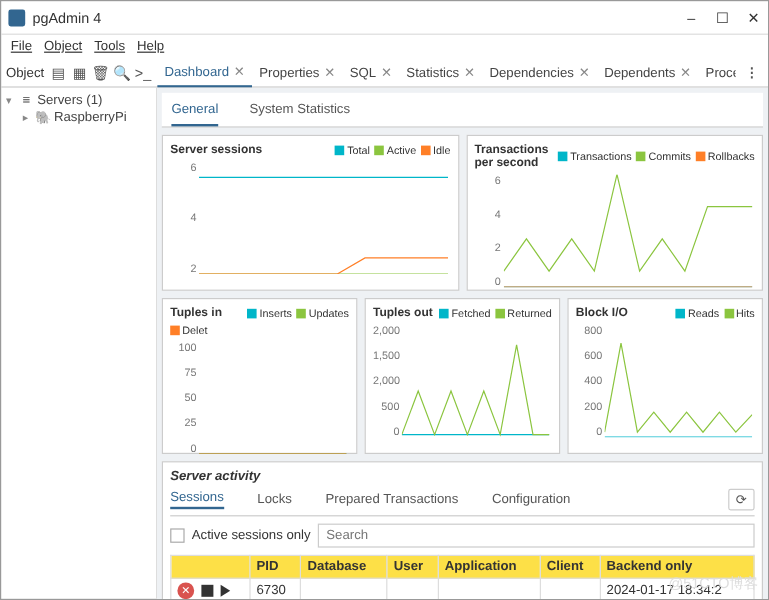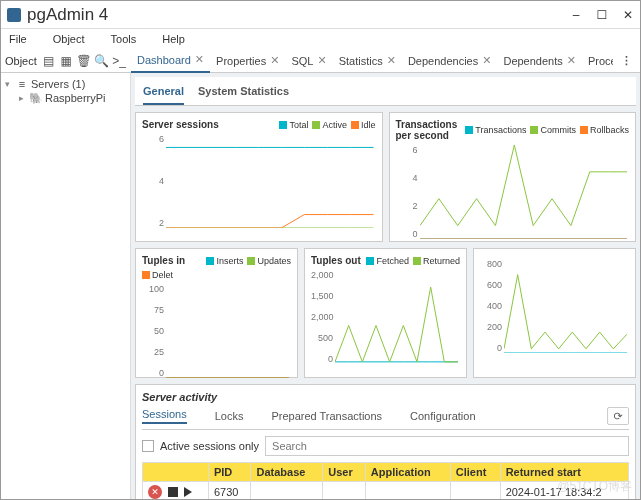--- a/index.html
+++ b/index.html
@@ -1,40 +1,40 @@
 <!DOCTYPE html>
 <html><head>
 <meta charset="utf-8">
 <style>
 * { margin:0; padding:0; box-sizing:border-box; font-family:"Segoe UI",Arial,sans-serif; }
 body { background:#f0f0f0; width:641px; height:500px; overflow:hidden; font-size:11px; color:#333; }
 .window { width:641px; height:500px; background:#fff; border:1px solid #999; display:flex; flex-direction:column; }
 .titlebar { height:28px; display:flex; align-items:center; padding:0 6px; border-bottom:1px solid #ddd; }
 .titlebar .ticon { width:14px; height:14px; background:#326690; border-radius:2px; margin-right:6px; }
-.titlebar .ttl { flex:1; font-size:17px; }
+.titlebar .ttl { flex:1; font-size:12px; }
 .winbtns { display:flex; gap:14px; }
 .winbtn { width:12px; height:12px; display:flex; align-items:center; justify-content:center; font-size:12px; color:#333; }
-.menubar { height:20px; display:flex; align-items:center; gap:26px; padding:0 8px; font-size:11px; color:#333; }
+.menubar { height:20px; display:flex; align-items:center; gap:10px; padding:0 8px; font-size:11px; color:#333;text-decoration:underline; }
 .menubar span { cursor:default; }
 .toolbar-row { height:24px; display:flex; align-items:center; border-bottom:1px solid #ccc; }
 .obj-left { width:130px; display:flex; align-items:center; padding:0 4px; gap:2px; }
 .obj-left .lbl { font-size:11px; margin-right:2px; }
 .objbtn { width:18px; height:18px; display:flex; align-items:center; justify-content:center; color:#555; font-size:12px; }
 .tabs { flex:1; display:flex; align-items:center; overflow:hidden; }
 .tab { display:flex; align-items:center; padding:0 6px; height:24px; font-size:11px; gap:4px; color:#444; }
 .tab.active { color:#326690; border-bottom:2px solid #326690; }
 .tab .x { color:#888; font-size:11px; }
 .kebab { padding:0 8px; color:#555; font-weight:bold; }
 .body { flex:1; display:flex; overflow:hidden; }
 .sidebar { width:130px; border-right:1px solid #ddd; padding:4px; font-size:11px; }
 .tree-row { display:flex; align-items:center; gap:3px; padding:1px 0; color:#444; }
 .tree-row .tw { width:8px; color:#888; font-size:9px; }
 .svricon { width:12px; height:12px; display:inline-flex; align-items:center; justify-content:center; }
 .main { flex:1; background:#eef1f4; overflow:auto; padding:4px; position:relative; }
-.subtabs { display:flex; gap:14px; padding:4px 8px 0; font-size:11px; border-bottom:1px solid #ccc; background:#fff;font-weight:bold; }
+.subtabs { display:flex; gap:26px; padding:4px 8px 0; font-size:11px; border-bottom:1px solid #ccc; background:#fff; }
 .subtab { padding:4px 0 6px; color:#555; }
 .subtab.active { color:#326690; border-bottom:2px solid #326690; }
 .charts { display:flex; gap:6px; margin-top:6px; }
 .card { background:#fff; border:1px solid #ccc; padding:6px; flex:1; }
 .card.h1 { height:130px; }
 .card.h2 { height:130px; }
 .chead { display:flex; align-items:center; font-size:10px; font-weight:600; gap:4px; flex-wrap:wrap; }
 .chead .ct { flex:1; }
 .leg { display:flex; align-items:center; gap:2px; font-weight:400; font-size:9px; }
 .sw { width:8px; height:8px; display:inline-block; }
@@ -257,20 +257,31 @@
                 <span>500</span>
                 <span>0</span>
               </div>
               <div class="plot"><svg viewBox="0 0 100 100" preserveAspectRatio="none">
                   <polyline points="0,97.72727272727273 11.11111111111111,97.72727272727273 22.22222222222222,97.72727272727273 33.33333333333333,97.72727272727273 44.44444444444444,97.72727272727273 55.55555555555556,97.72727272727273 66.66666666666666,97.72727272727273 77.77777777777779,97.72727272727273 88.88888888888889,97.72727272727273 100,97.72727272727273" fill="none" stroke="#00b6c9" stroke-width="1" vector-effect="non-scaling-stroke"></polyline>
                   <polyline points="0,97.72727272727273 11.11111111111111,59.090909090909086 22.22222222222222,97.72727272727273 33.33333333333333,59.090909090909086 44.44444444444444,97.72727272727273 55.55555555555556,59.090909090909086 66.66666666666666,97.72727272727273 77.77777777777779,18.181818181818173 88.88888888888889,97.72727272727273 100,97.72727272727273" fill="none" stroke="#8bc53f" stroke-width="1" vector-effect="non-scaling-stroke"></polyline>
                 </svg></div>
             </div>
           </div>
           <div class="card h2">
+            <div class="chead">
+              <span class="ct">Block I/O</span>
+              <span class="leg">
+                <span class="sw" style="background: rgb(0, 182, 201);"></span>
+                <span>Reads</span>
+              </span>
+              <span class="leg">
+                <span class="sw" style="background: rgb(139, 197, 63);"></span>
+                <span>Hits</span>
+              </span>
+            </div>
             <div class="cbody">
               <div class="yax">
                 <span>800</span>
                 <span>600</span>
                 <span>400</span>
                 <span>200</span>
                 <span>0</span>
               </div>
               <div class="plot"><svg viewBox="0 0 100 100" preserveAspectRatio="none">
                   <polyline points="0,100 11.11111111111111,100 22.22222222222222,100 33.33333333333333,100 44.44444444444444,100 55.55555555555556,100 66.66666666666666,100 77.77777777777779,100 88.88888888888889,100 100,100" fill="none" stroke="#00b6c9" stroke-width="1" vector-effect="non-scaling-stroke"></polyline>
@@ -296,21 +307,21 @@
     </div>
     <table class="tbl">
      <thead>
               <tr id="thead-row">
                 <th></th>
                 <th>PID</th>
                 <th>Database</th>
                 <th>User</th>
                 <th>Application</th>
                 <th>Client</th>
-                <th>Returned start</th>
+                <th>Backend only</th>
               </tr>
             </thead>
      <tbody id="tbody">
               <tr>
                 <td>
                   <div class="rowicons">
                     <span class="ci red">✕</span>
                     <span class="sq"></span>
                     <span class="tri"></span>
                   </div>

